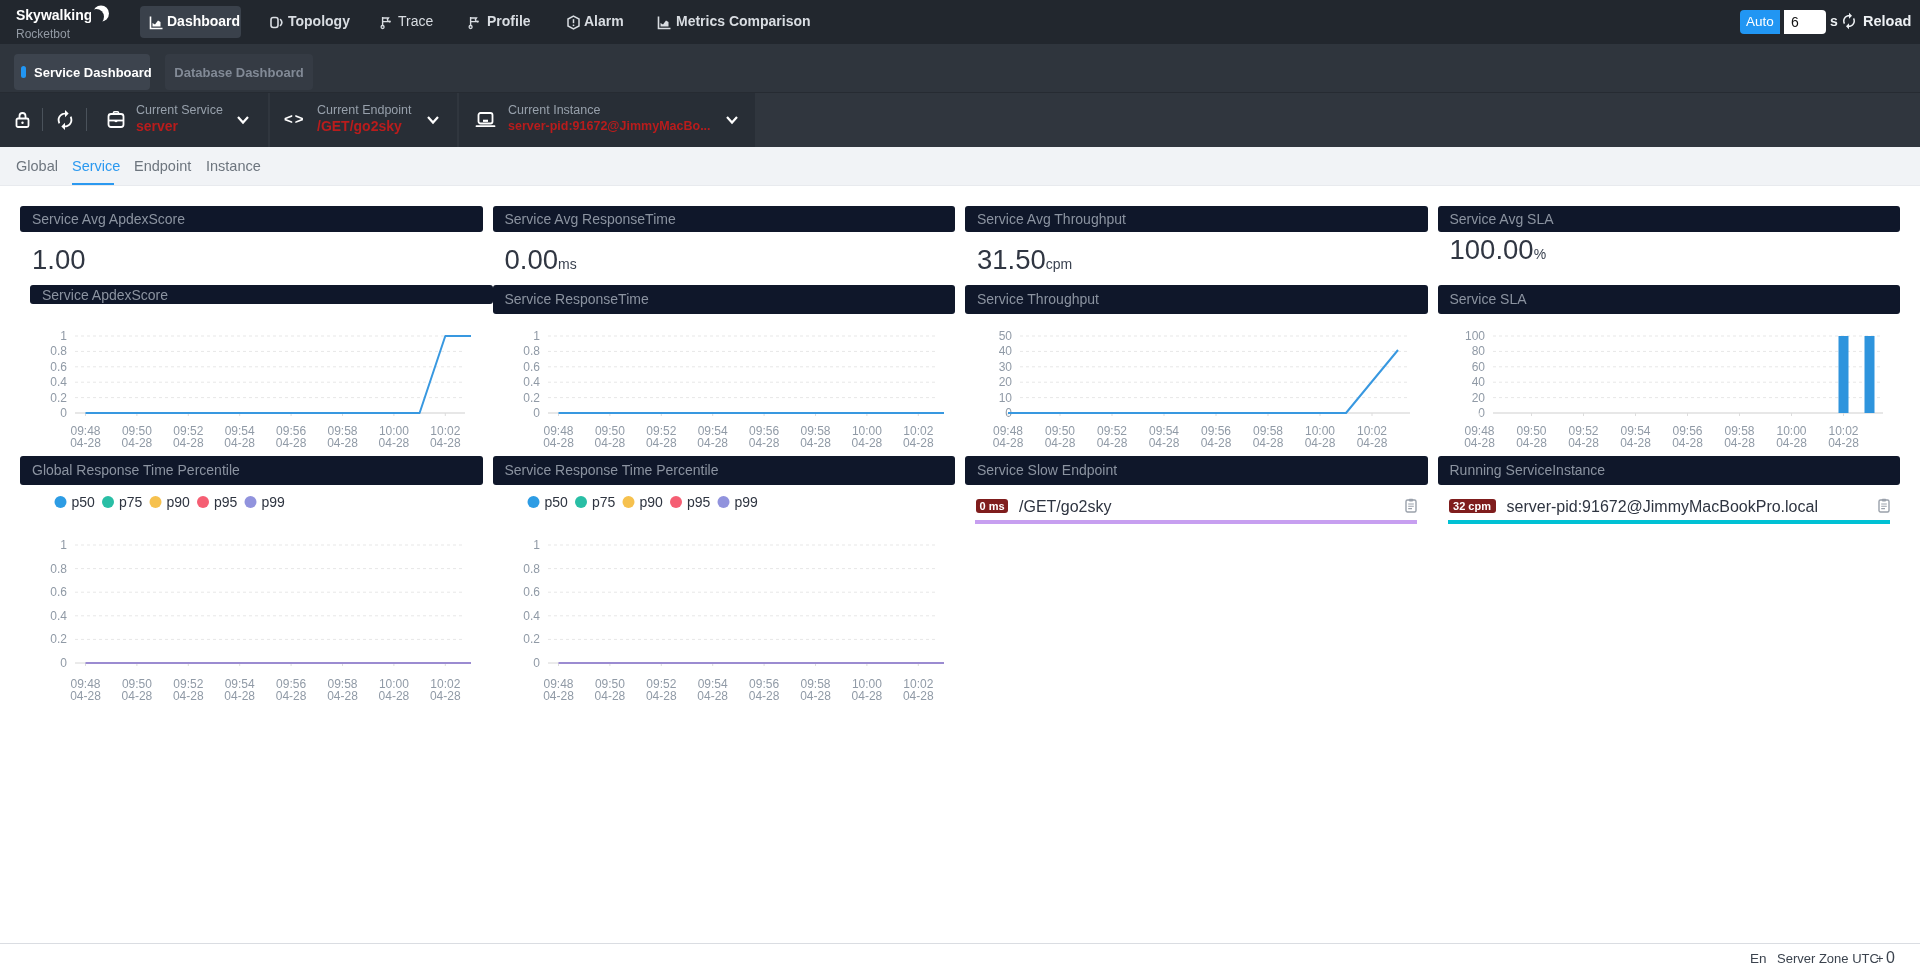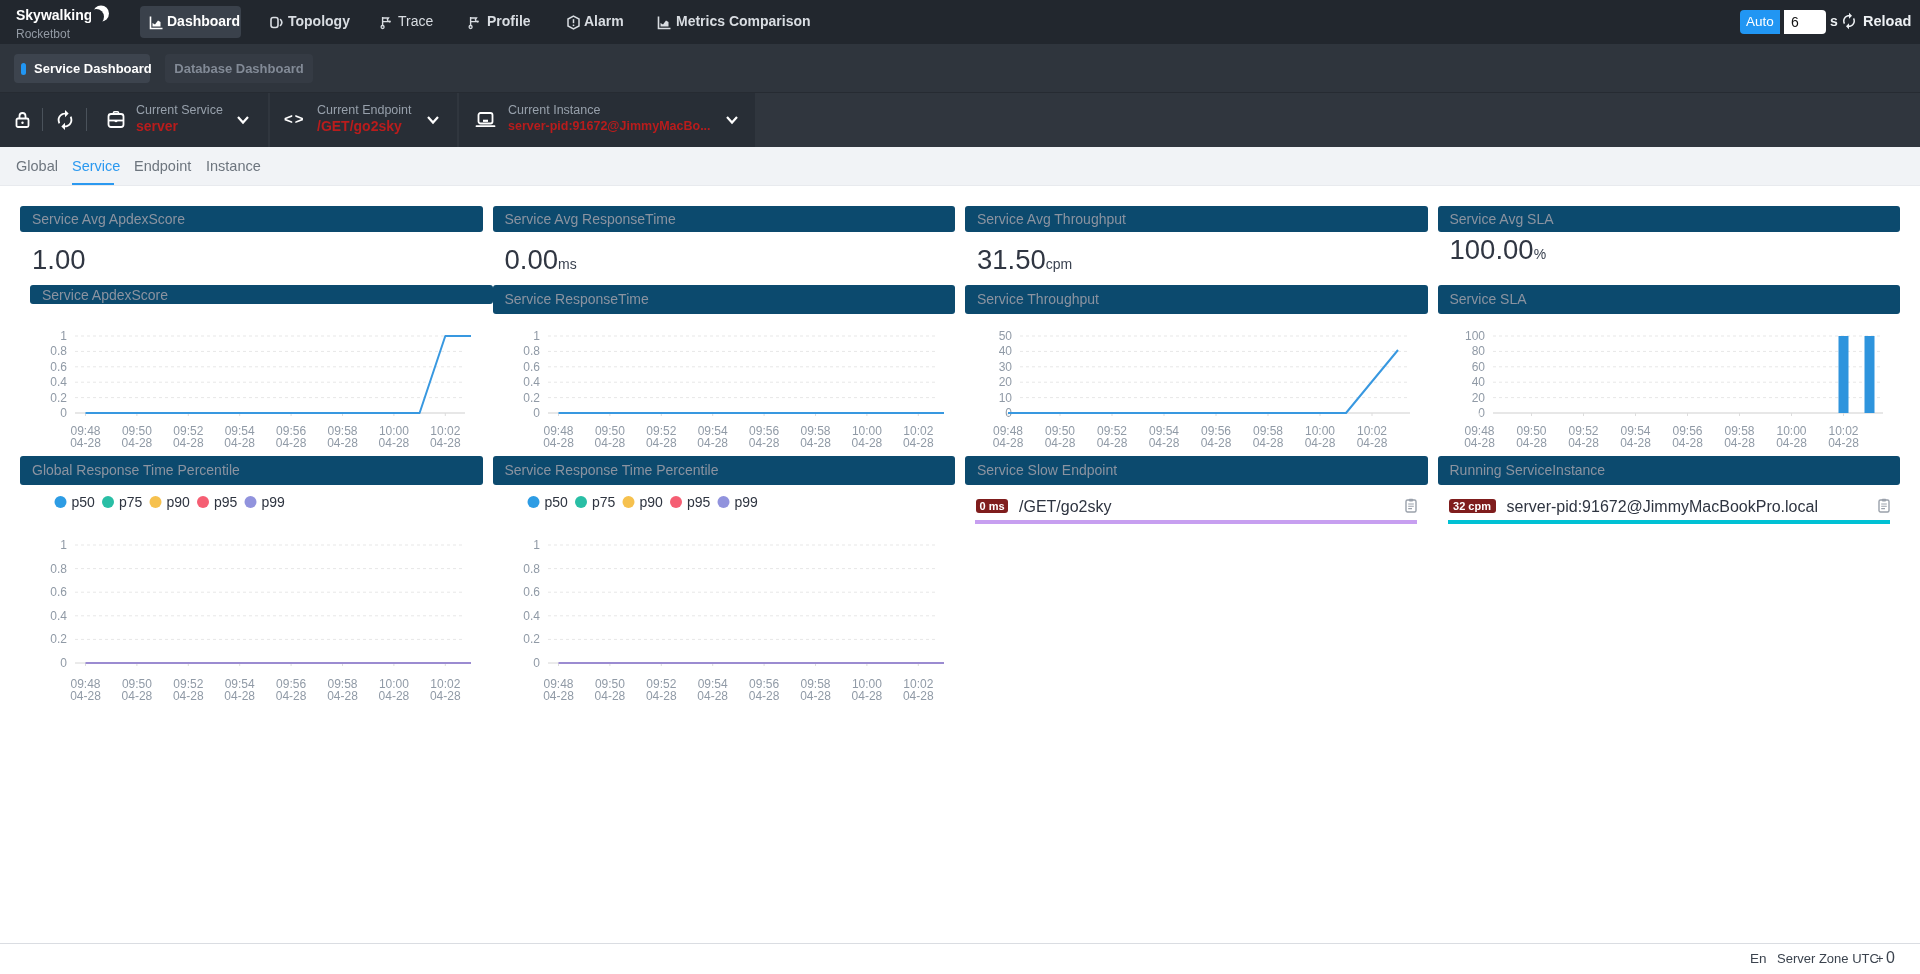--- a/index.html
+++ b/index.html
@@ -2,30 +2,30 @@
 <html><head><meta charset="utf-8"><style>
 *{margin:0;padding:0;box-sizing:border-box}
 html,body{width:1920px;height:974px;overflow:hidden;background:#fff;font-family:"Liberation Sans",sans-serif}
 .abs{position:absolute}
 #page{position:relative;width:1920px;height:974px}
 
 #bar1{position:absolute;left:0;top:0;width:1920px;height:44px;background:#22272e}
 #bar2{position:absolute;left:0;top:44px;width:1920px;height:48px;background:#2f353d}
 #bar3{position:absolute;left:0;top:92px;width:1920px;height:55px;background:#30363e;border-top:1px solid #262b32}
 #navactive{position:absolute;left:140px;top:6px;width:101px;height:32px;background:#3a414b;border-radius:4px}
-.dtab{position:absolute;top:54px;height:29px;border-radius:4px;display:flex;align-items:center;font-size:13px;font-weight:700;white-space:nowrap}
+.dtab{position:absolute;top:54px;height:36px;border-radius:4px;display:flex;align-items:center;font-size:13px;font-weight:700;white-space:nowrap}
 
 .sel{position:absolute;top:93px;height:54px;background:#282e36}
 .sellabel{position:absolute;font-size:12.5px;color:#97a0ab}
 .selval{position:absolute;font-size:14px;color:#b91c1c;font-weight:700;white-space:nowrap}
 
 #tabs{position:absolute;left:0;top:147px;width:1920px;height:39px;background:#f1f3f6;border-bottom:1px solid #e8eaee}
 .ltab{position:absolute;top:147px;height:38px;white-space:nowrap;line-height:38px;font-size:14.5px;color:#6d757e}
 
-.chd{position:absolute;background:#0c4a6e;border-radius:3px;display:flex;align-items:center}
+.chd{position:absolute;background:#0f172a;border-radius:3px;display:flex;align-items:center}
 .chd span{margin-left:12px;font-size:14px;color:#8b93a0}
 .bignum{position:absolute;font-size:27.5px;color:#303642;font-weight:400;letter-spacing:0}
 .bignum small{font-size:14px;font-weight:400;color:#3a4250;letter-spacing:0}
 .ax{font-size:12px;fill:#909aa6}
 .lg{font-size:14px;fill:#2e3440}
 .badge{position:absolute;height:14px;background:#7f1d1d;border-radius:3px;color:#fff;font-size:11px;font-weight:700;line-height:14px;text-align:center}
 .sltext{position:absolute;font-size:16px;color:#2e3440}
 #footer{position:absolute;left:0;top:943px;width:1920px;height:31px;background:#fff;border-top:1px solid #dadde2}
 .ft{position:absolute;font-size:13.5px;color:#3b434e;white-space:nowrap}
 </style></head><body>

